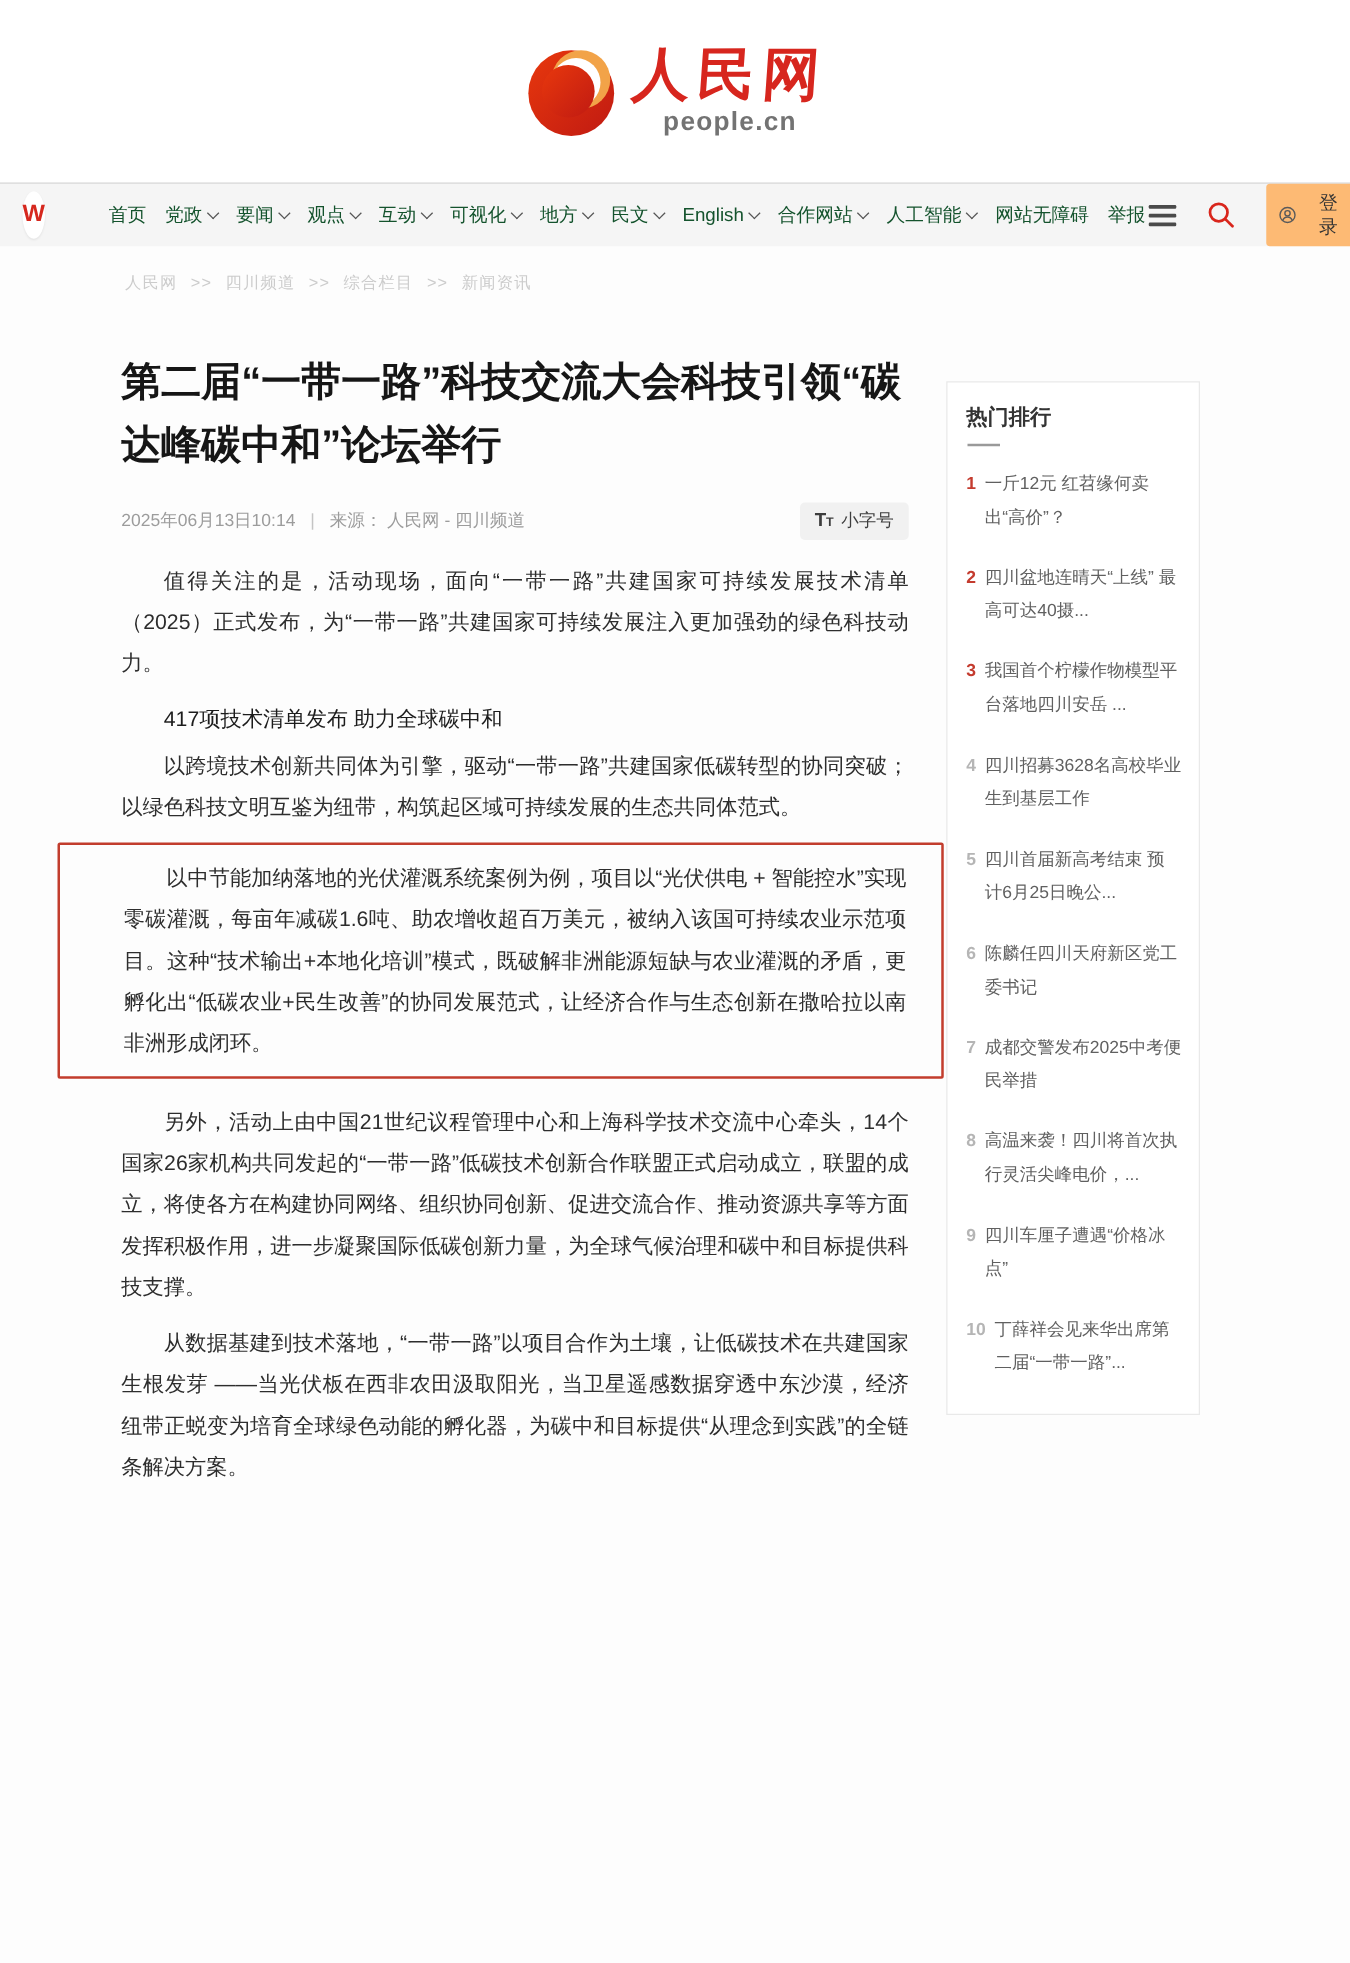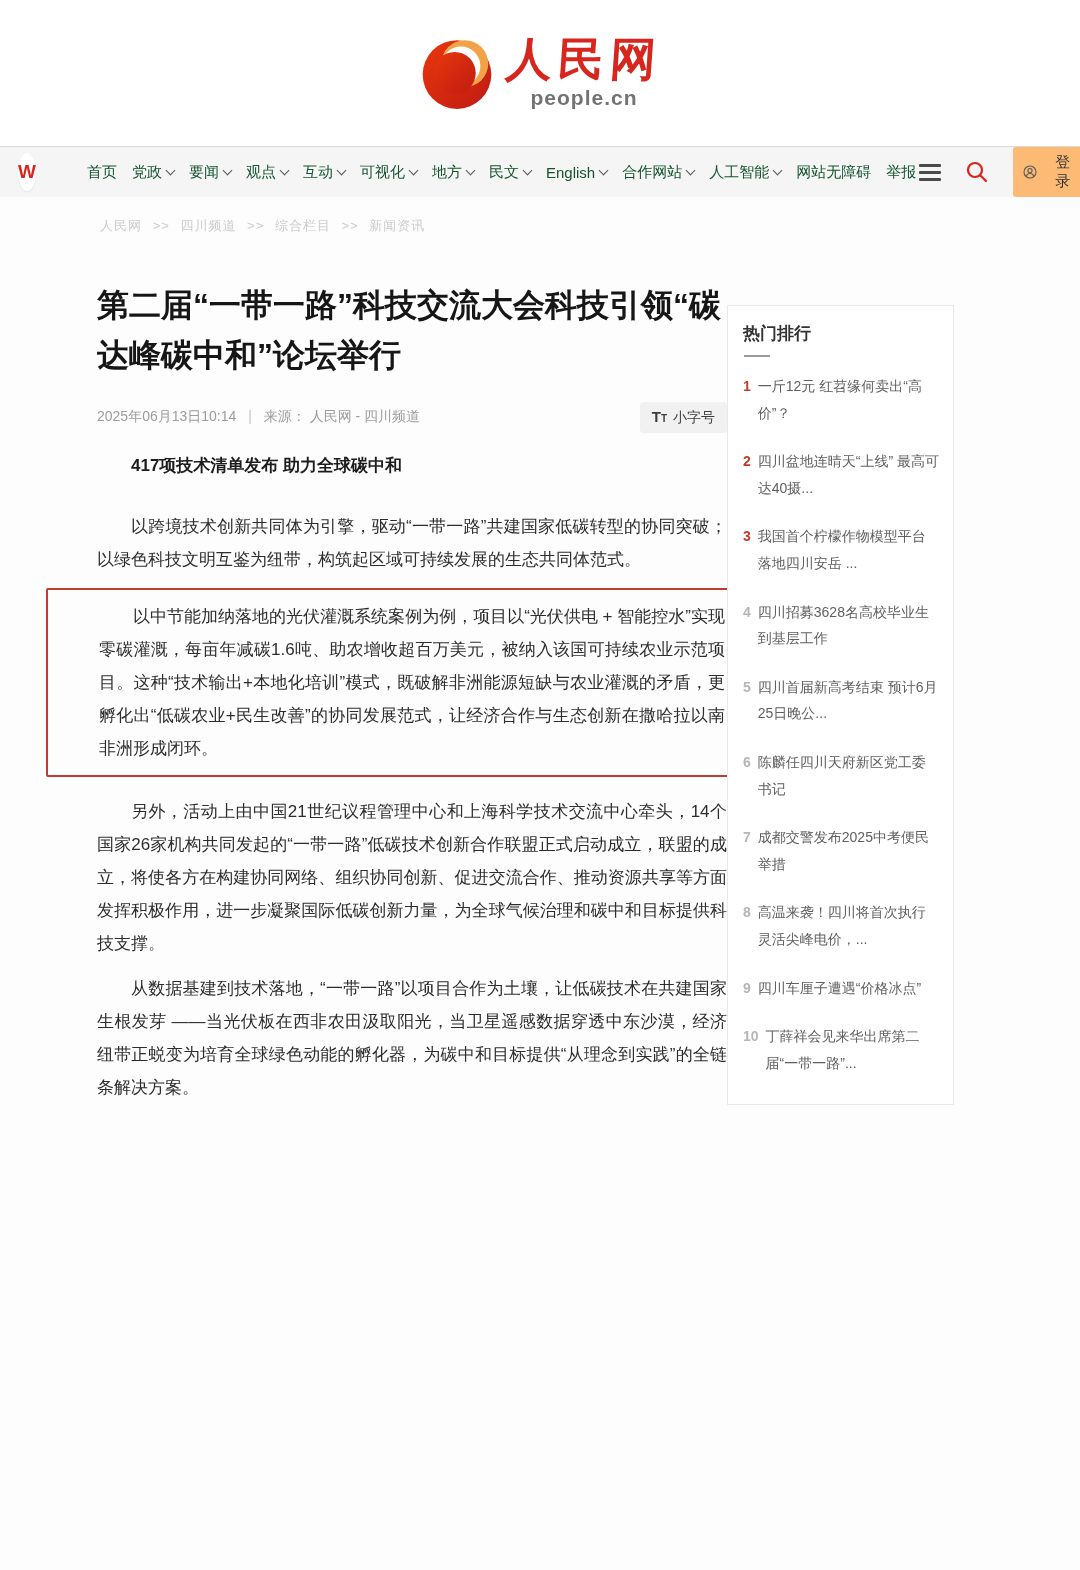--- a/index.html
+++ b/index.html
@@ -53,23 +53,23 @@
     background:#fdba74; border-radius:3px; padding:6px 14px 6px 10px;
     display:flex; align-items:center; gap:18px;
     font-size:15px; color:#333; cursor:pointer;
   }
   
   .breadcrumb {
     margin:20px 0 0 100px; font-size:13px; color:#cccccc; letter-spacing:1px;
   }
   .breadcrumb span { margin-right:6px; }
   
-  .main-row { display:flex; padding:0 88px 0 97px; }
+  .main-row { display:flex; padding:0 88px 0 97px; gap:30px; }
   .article-col { width:630px; flex:none; }
-  .side-col { width:227px; flex:none; margin-top:70px; }
+  .side-col { width:203px; flex:none; margin-top:70px; }
   
   .article-title {
     margin-top:46px; font-size:32px; line-height:1.55;
     font-weight:700; color:#161616;
   }
   .meta-row {
     margin-top:20px; display:flex; justify-content:space-between; align-items:center;
   }
   .meta-left { font-size:14px; color:#9c9c9c; }
   .meta-left .sep { margin:0 8px; color:#c4c4c4; }
@@ -78,22 +78,22 @@
     display:flex; align-items:baseline; font-size:14px; color:#3d3d3d; cursor:pointer;
   }
   .font-btn .t-big { font-size:15px; font-weight:bold; }
   .font-btn .t-small { font-size:10px; font-weight:bold; margin-right:6px; }
   .article-body { margin-top:16px; }
   .para {
     font-size:17px; color:#2d2d2d; line-height:33px;
     text-align:justify; text-indent:2em; margin:0 0 12px 0;
   }
   .sub-head {
-    font-size:17px; font-weight:700; color:#1c1c1c;
-    line-height:33px; text-indent:2em; margin:10px 0 28px 0;
+    font-size:17px; font-weight:400; color:#1c1c1c;
+    line-height:33px; text-indent:2em; margin:10px 0 4px 0;
   }
   .highlight-box {
     border:2px solid #c23d2d; border-radius:2px;
     margin:8px -28px 18px -51px; padding:10px 28px 10px 51px;
   }
   .highlight-box .para { margin:0; }
   
   .side-box { border:1px solid #e9e9e9; background:#fff; padding:16px 14px 6px 15px; }
   .side-title {
     font-size:17px; font-weight:600; color:#333;
@@ -235,20 +235,21 @@
         <span>人民网 - 四川频道</span>
       </div>
       <div class="font-btn">
         <span class="t-big">T</span>
         <span class="t-small">T</span>
         <span>小字号</span>
       </div>
     </div>
 
     <div class="article-body">
+      <p class="para">值得关注的是，活动现场，面向“一带一路”共建国家可持续发展技术清单（2025）正式发布，为“一带一路”共建国家可持续发展注入更加强劲的绿色科技动力。</p>
       <h3 class="sub-head">417项技术清单发布 助力全球碳中和</h3>
       <p class="para">以跨境技术创新共同体为引擎，驱动“一带一路”共建国家低碳转型的协同突破；以绿色科技文明互鉴为纽带，构筑起区域可持续发展的生态共同体范式。</p>
       <div class="highlight-box">
         <p class="para">以中节能加纳落地的光伏灌溉系统案例为例，项目以“光伏供电 + 智能控水”实现零碳灌溉，每亩年减碳1.6吨、助农增收超百万美元，被纳入该国可持续农业示范项目。这种“技术输出+本地化培训”模式，既破解非洲能源短缺与农业灌溉的矛盾，更孵化出“低碳农业+民生改善”的协同发展范式，让经济合作与生态创新在撒哈拉以南非洲形成闭环。</p>
       </div>
       <p class="para">另外，活动上由中国21世纪议程管理中心和上海科学技术交流中心牵头，14个国家26家机构共同发起的“一带一路”低碳技术创新合作联盟正式启动成立，联盟的成立，将使各方在构建协同网络、组织协同创新、促进交流合作、推动资源共享等方面发挥积极作用，进一步凝聚国际低碳创新力量，为全球气候治理和碳中和目标提供科技支撑。</p>
       <p class="para">从数据基建到技术落地，“一带一路”以项目合作为土壤，让低碳技术在共建国家生根发芽 ——当光伏板在西非农田汲取阳光，当卫星遥感数据穿透中东沙漠，经济纽带正蜕变为培育全球绿色动能的孵化器，为碳中和目标提供“从理念到实践”的全链条解决方案。</p>
     </div>
   </div>
 

